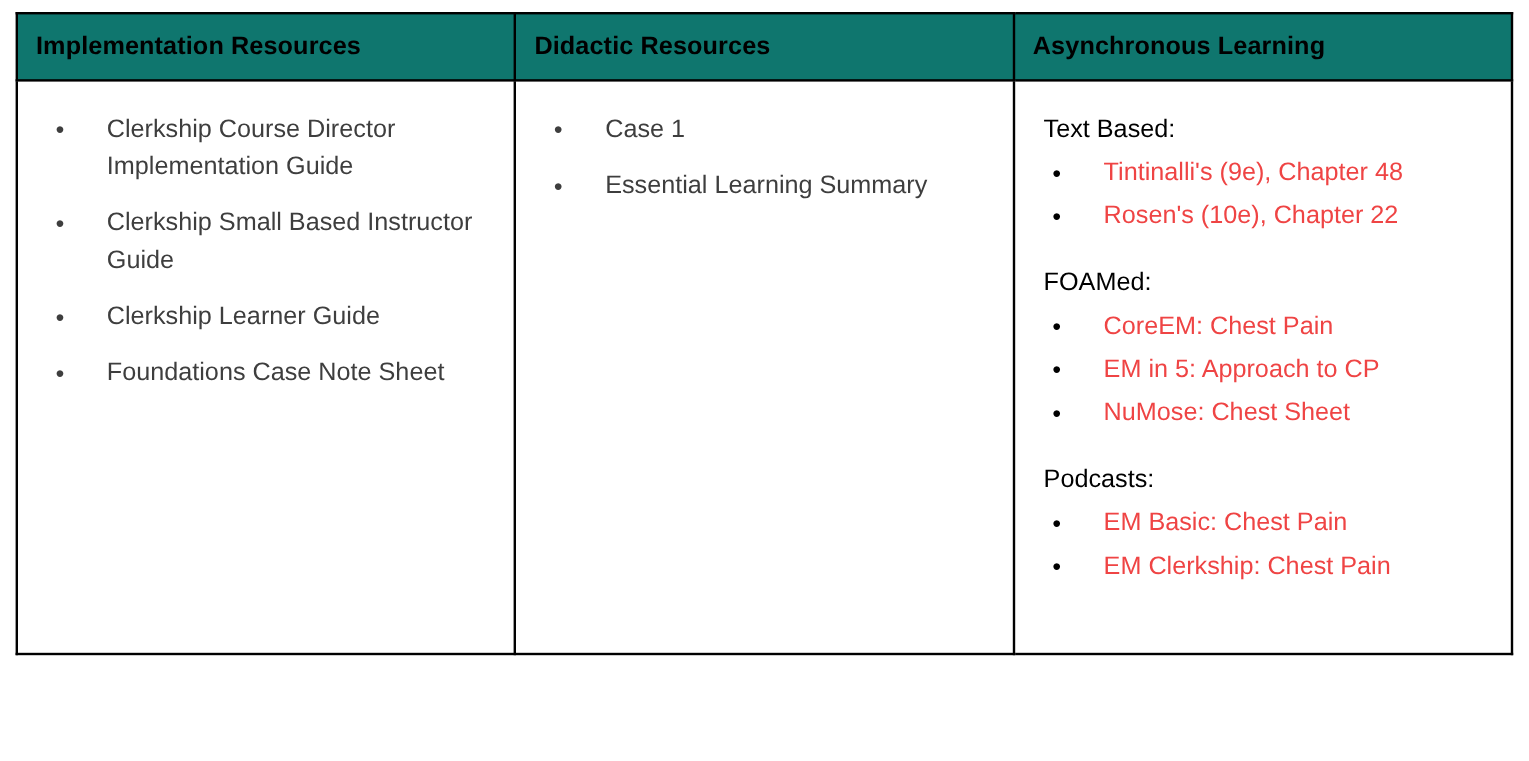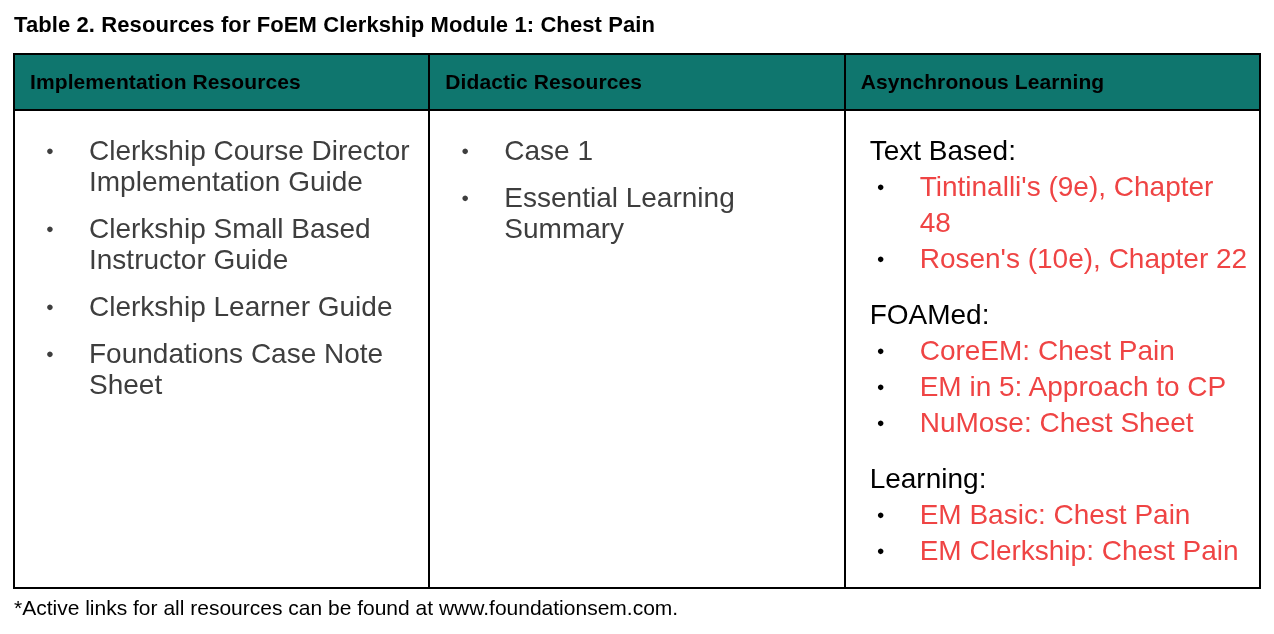--- a/index.html
+++ b/index.html
@@ -42,21 +42,21 @@
     font-weight: bold;
     color: #000000;
     height: 54px;
     padding: 0 10px 0 15px;
     letter-spacing: 0.1px;
   }
   table.resources td {
     vertical-align: top;
     height: 476px;
     padding: 0;
-    font-size: 28px;
+    font-size: 21px;
   }
   ul.blist {
     list-style: none;
     margin: 24px 0 0 0;
     padding: 0;
   }
   ul.blist li {
     position: relative;
     padding-left: 74px;
     padding-right: 8px;
@@ -102,21 +102,20 @@
     line-height: 26px;
     color: #000000;
     margin: 6px 0 0 1px;
   }
 </style>
 </head>
 <body>
 
 <div class="page">
 
-  <div class="doc-title">Table 2. Resources for FoEM Clerkship Module 1: Chest Pain</div>
 
   <table class="resources">
     <thead>
       <tr>
         <th>Implementation Resources</th>
         <th>Didactic Resources</th>
         <th>Asynchronous Learning</th>
       </tr>
     </thead>
     <tbody>
@@ -152,29 +151,28 @@
             <div class="group">
               <div class="group-label">FOAMed:</div>
               <ul class="blist tight">
                 <li>CoreEM: Chest Pain</li>
                 <li>EM in 5: Approach to CP</li>
                 <li>NuMose: Chest Sheet</li>
               </ul>
             </div>
 
             <div class="group">
-              <div class="group-label">Learning:</div>
+              <div class="group-label">Podcasts:</div>
               <ul class="blist tight">
                 <li>EM Basic: Chest Pain</li>
                 <li>EM Clerkship: Chest Pain</li>
               </ul>
             </div>
 
           </div>
         </td>
 
       </tr>
     </tbody>
   </table>
 
-  <div class="footnote">*Active links for all resources can be found at www.foundationsem.com.</div>
 
 </div>
 
 </body></html>

